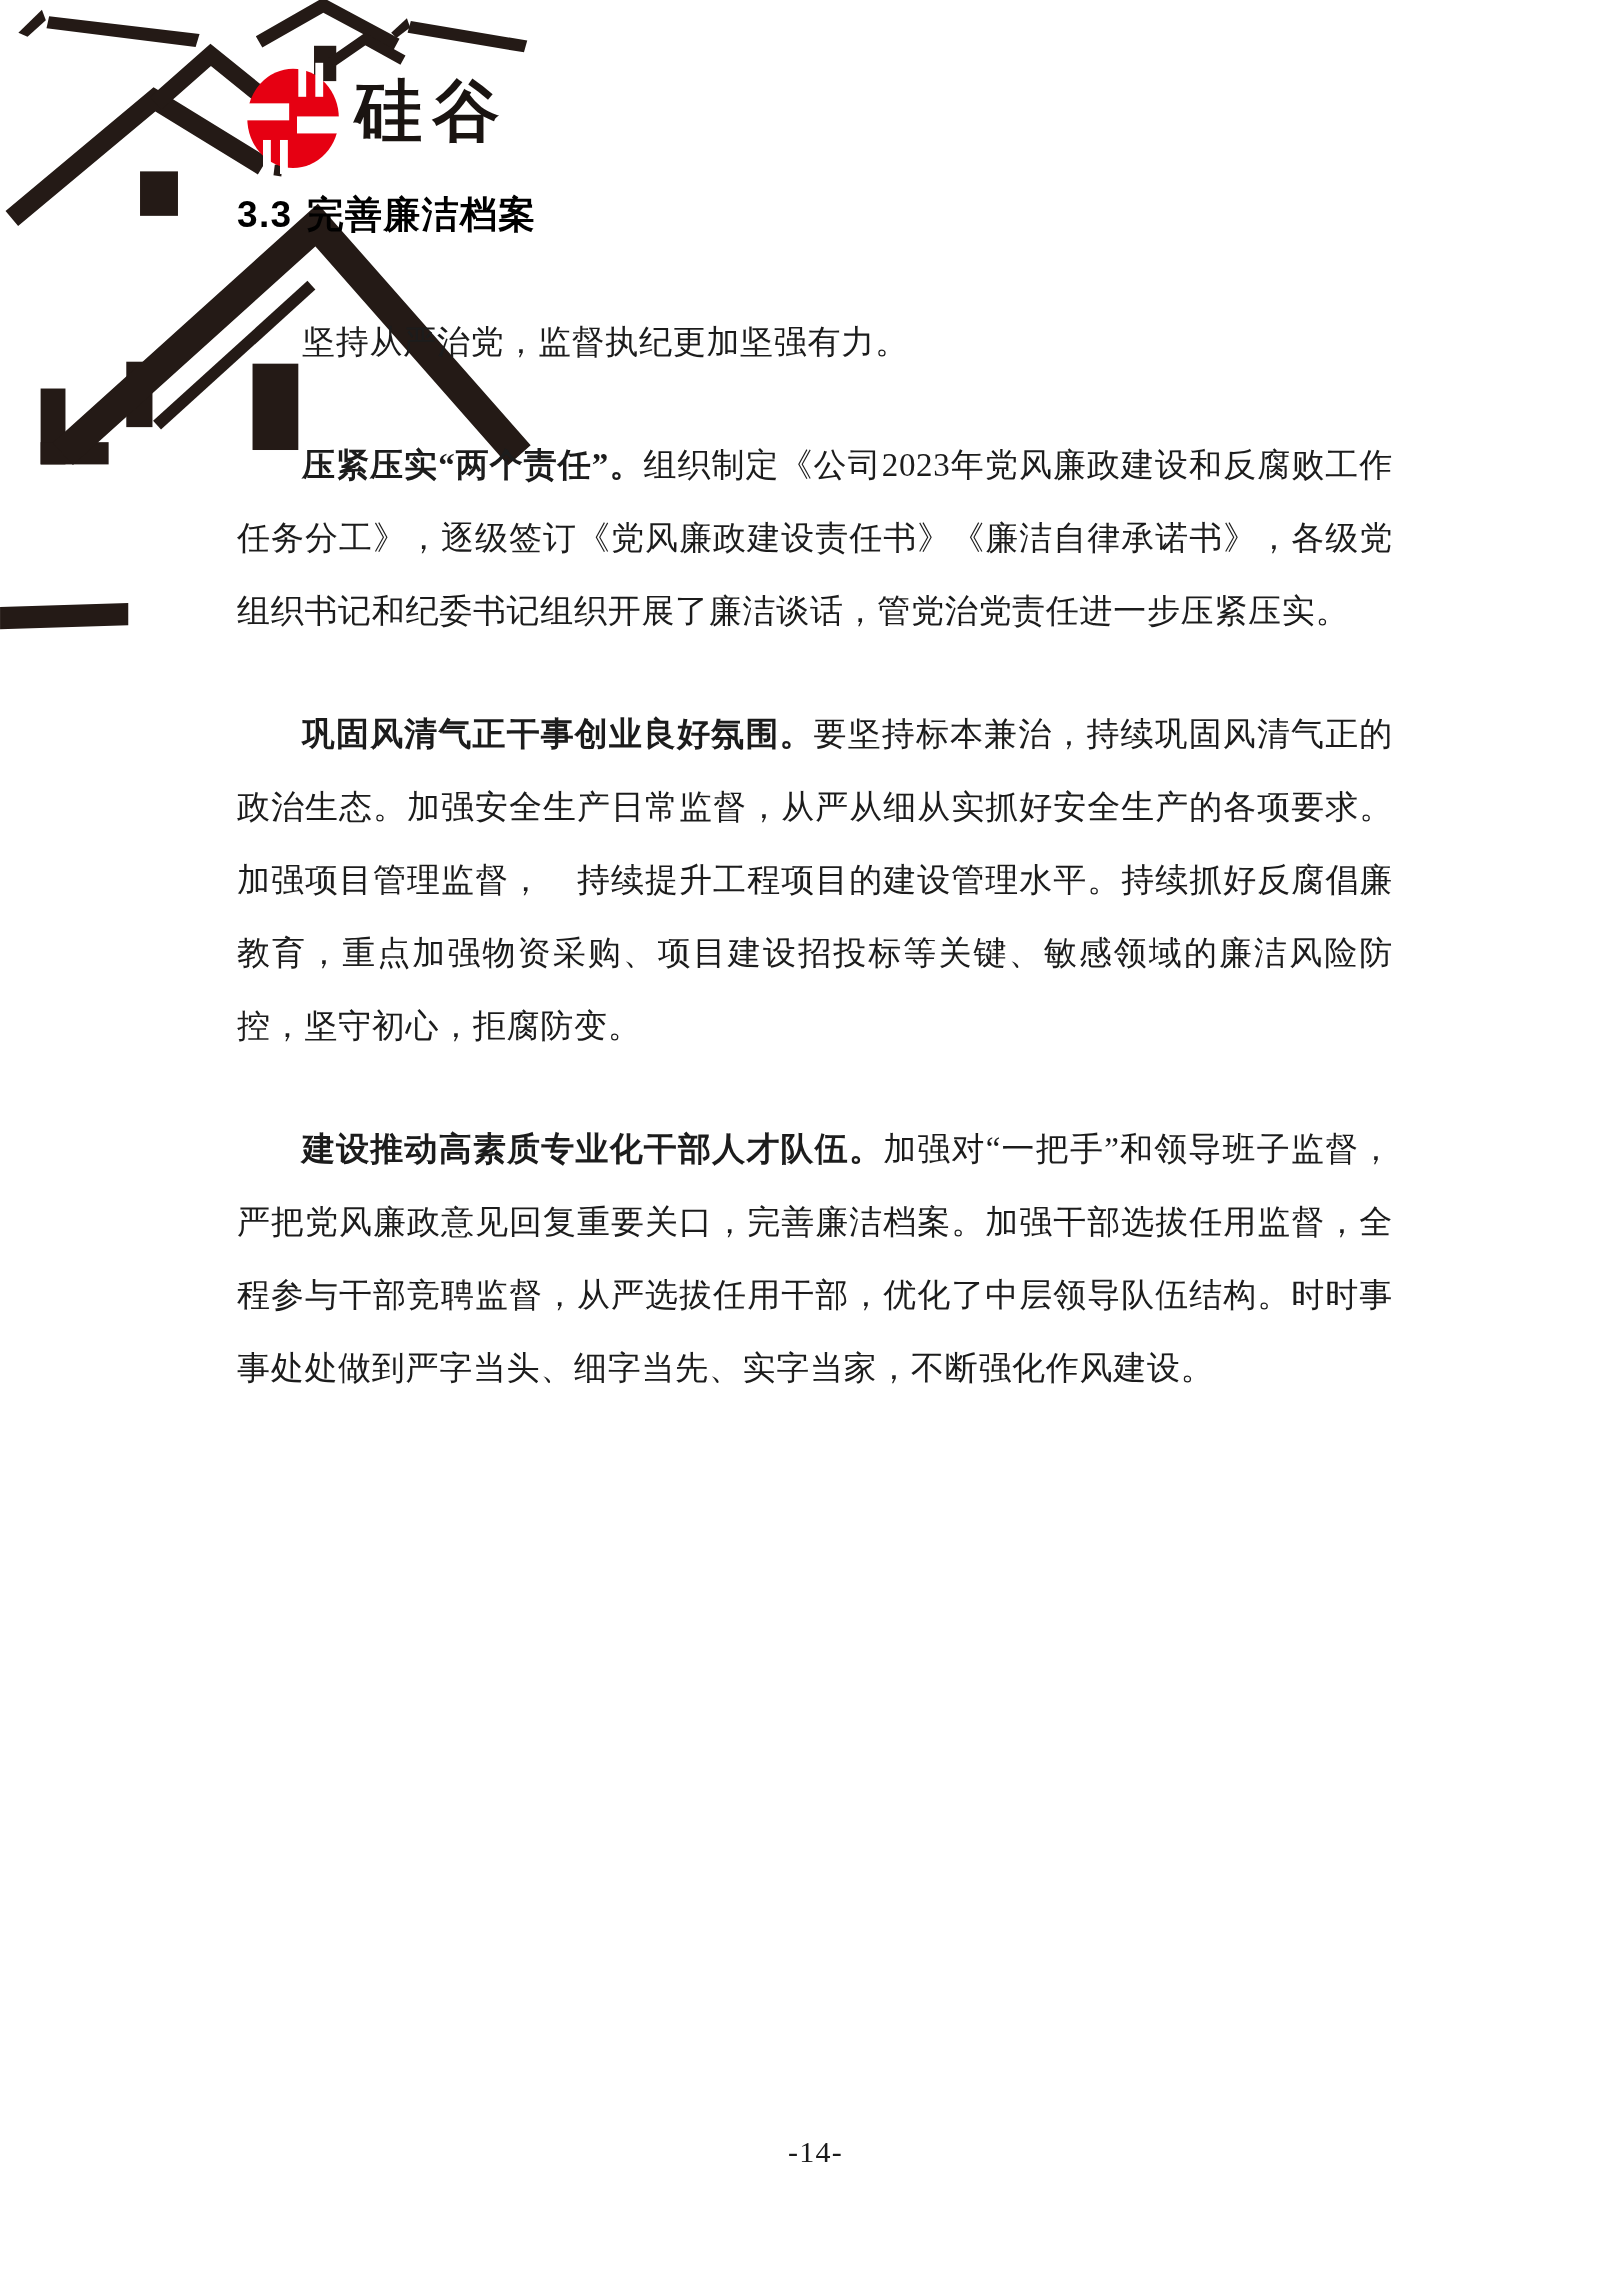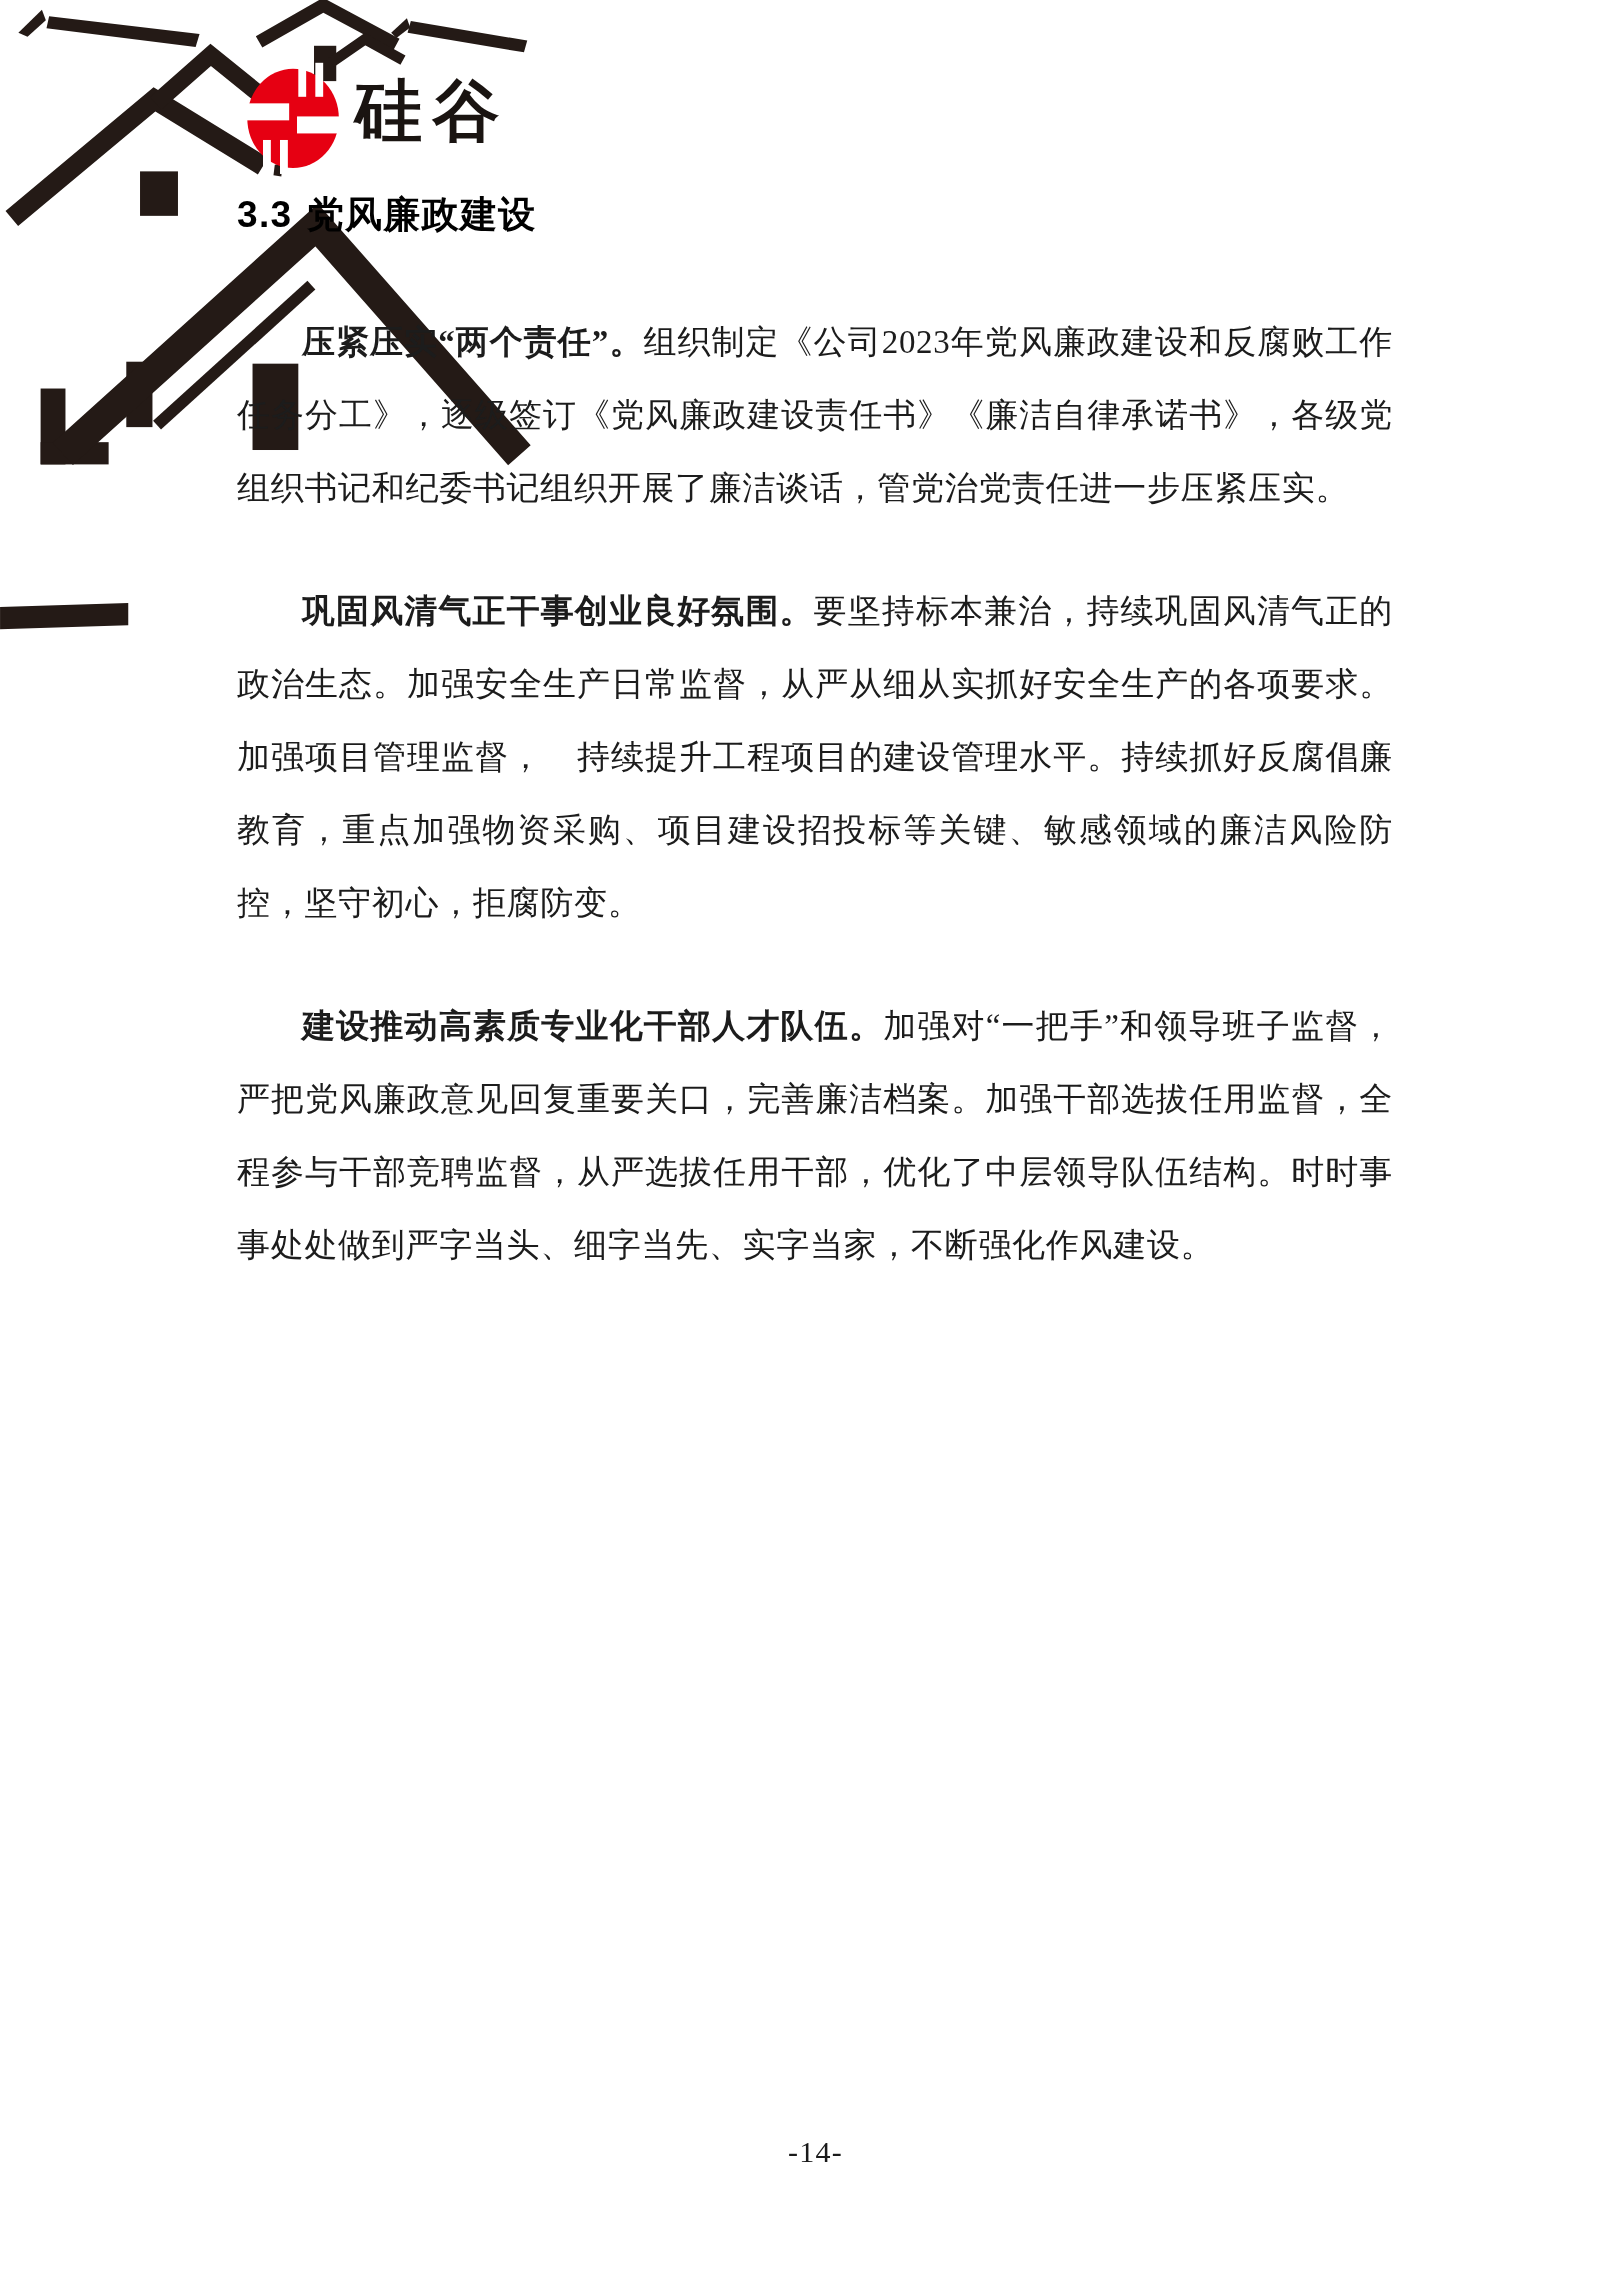--- a/index.html
+++ b/index.html
@@ -79,22 +79,23 @@
       <rect x="454" y="178" width="70" height="26" fill="#ffffff"></rect>
       <rect x="456" y="96" width="12" height="52" fill="#ffffff"></rect>
       <rect x="482" y="96" width="12" height="52" fill="#ffffff"></rect>
       <rect x="402" y="214" width="12" height="52" fill="#ffffff"></rect>
       <rect x="428" y="214" width="12" height="52" fill="#ffffff"></rect>
     </g>
   </svg>
   <span class="company-name">硅谷</span>
 </div>
 
-<h1 class="section-heading"><span class="sec-num">3.3</span><span>党风廉政建设</span></h1>
+<h1 class="section-heading"><span class="sec-num">3.3</span><span>完善廉洁档案</span></h1>
 
 <div class="doc-body">
+  <p><b></b><span>坚持从严治党，监督执纪更加坚强有力。</span></p>
   <p><b>压紧压实“两个责任”。</b><span>组织制定《公司2023年党风廉政建设和反腐败工作任务分工》，逐级签订《党风廉政建设责任书》《廉洁自律承诺书》，各级党组织书记和纪委书记组织开展了廉洁谈话，管党治党责任进一步压紧压实。</span></p>
   <p><b>巩固风清气正干事创业良好氛围。</b><span>要坚持标本兼治，持续巩固风清气正的政治生态。加强安全生产日常监督，从严从细从实抓好安全生产的各项要求。加强项目管理监督，　持续提升工程项目的建设管理水平。持续抓好反腐倡廉教育，重点加强物资采购、项目建设招投标等关键、敏感领域的廉洁风险防控，坚守初心，拒腐防变。</span></p>
   <p><b>建设推动高素质专业化干部人才队伍。</b><span>加强对“一把手”和领导班子监督，严把党风廉政意见回复重要关口，完善廉洁档案。加强干部选拔任用监督，全程参与干部竞聘监督，从严选拔任用干部，优化了中层领导队伍结构。时时事事处处做到严字当头、细字当先、实字当家，不断强化作风建设。</span></p>
 </div>
 
 <div class="page-number">-14-</div>
 
 
 </body></html>

